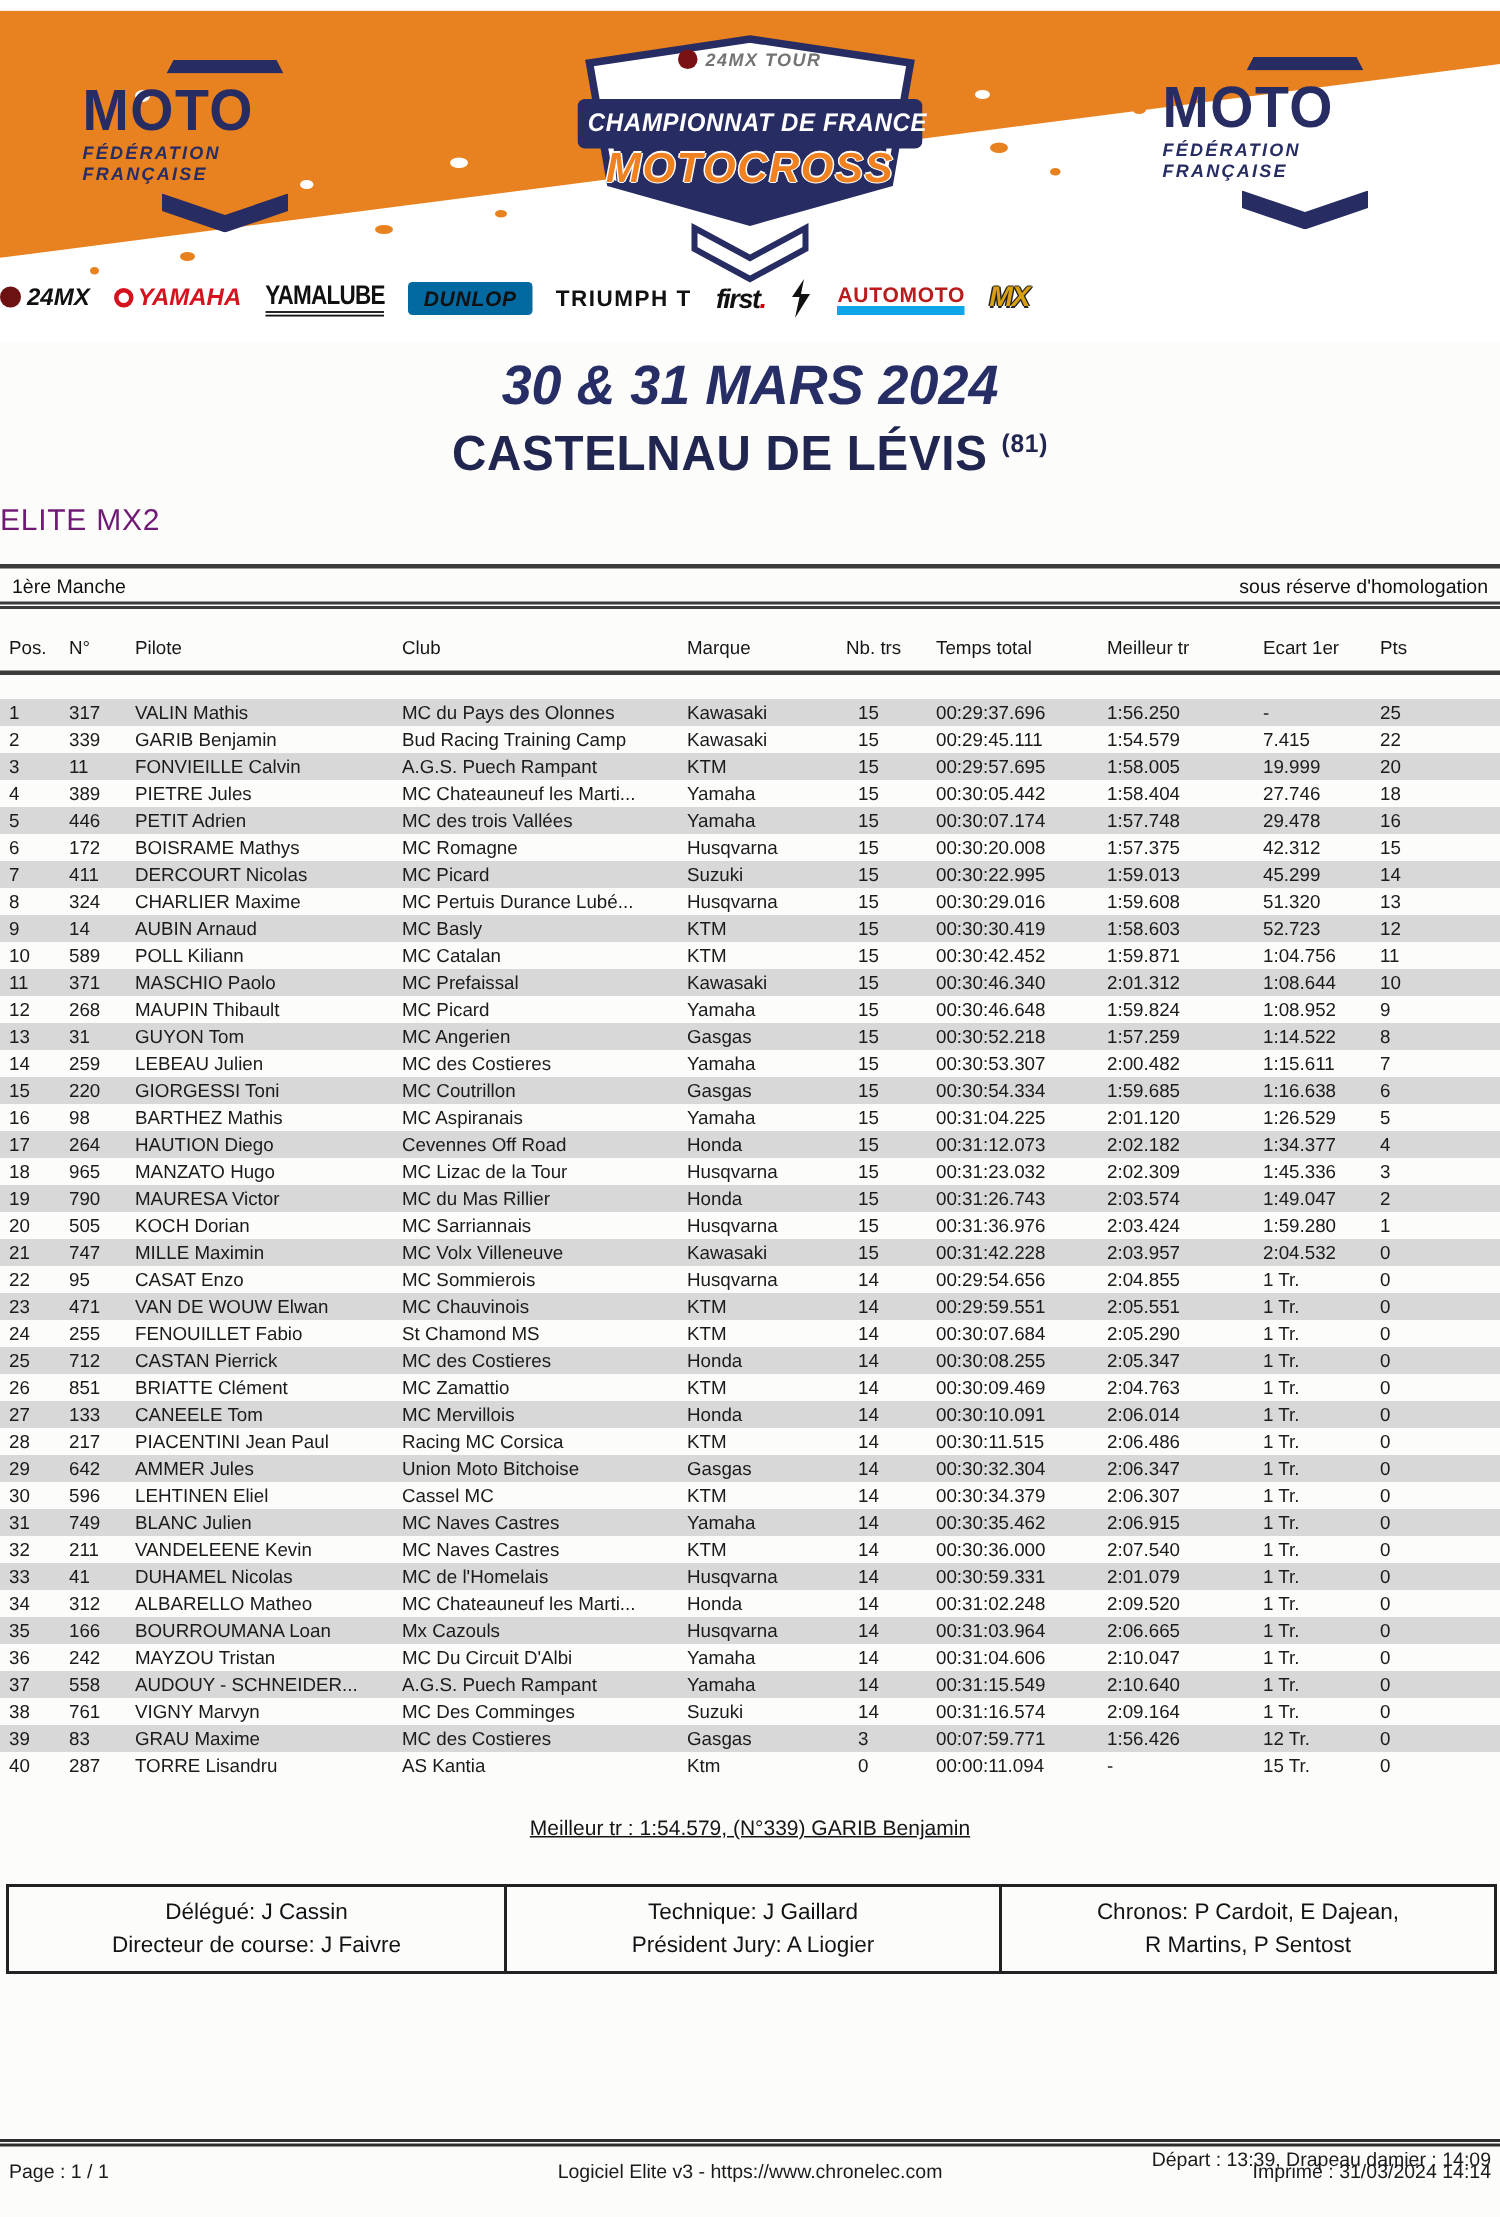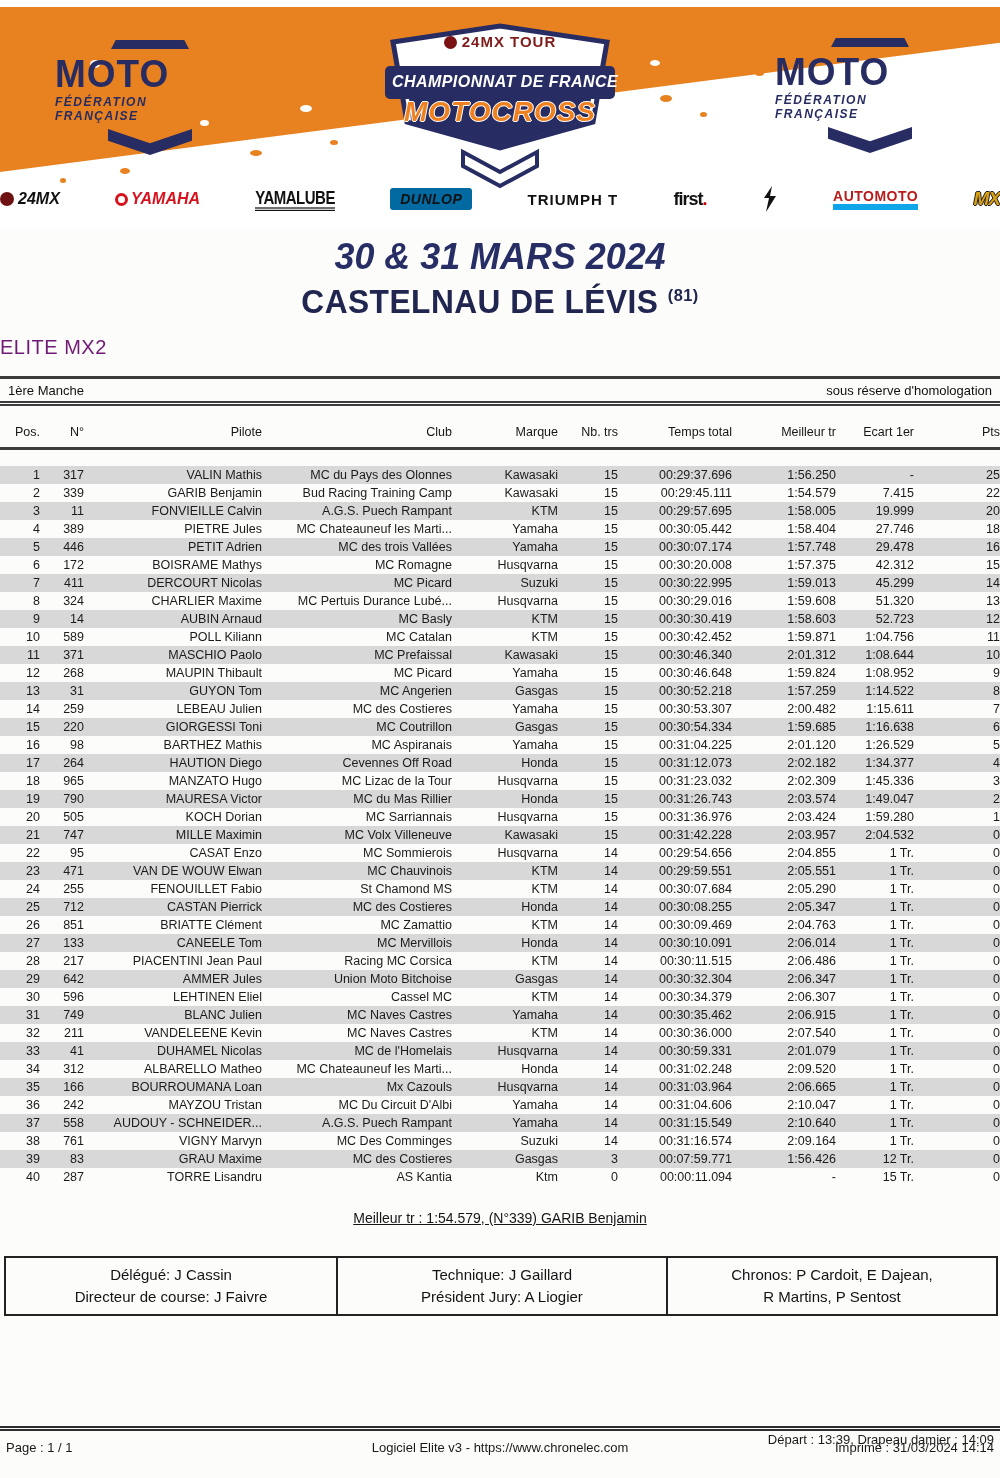--- a/index.html
+++ b/index.html
@@ -18,43 +18,43 @@
   .fed-bar{width:78px;height:9px;margin:0 auto 4px auto;background:#272c63;
            clip-path:polygon(6% 0,94% 0,100% 100%,0 100%);}
   .fed-moto{font-size:37px;font-weight:bold;letter-spacing:1px;transform:scaleY(1.05);}
   .fed-sub{font-size:12px;font-weight:bold;font-style:italic;letter-spacing:1.5px;line-height:14px;}
   .fed-chevron{width:84px;height:26px;margin:6px auto 0 auto;background:#272c63;
                clip-path:polygon(0 0,50% 55%,100% 0,100% 45%,50% 100%,0 45%);}
 
   .shield{position:absolute;top:20px;left:385px;width:230px;height:170px;}
   .shield svg{position:absolute;top:0;left:0;}
   .sh-text{position:absolute;width:230px;text-align:center;white-space:nowrap;}
-  .sh-tour{top:13px;font-size:15px;font-weight:bold;color:#7f1d1d;letter-spacing:1px;}
+  .sh-tour{top:13px;font-size:12px;font-weight:bold;font-style:italic;color:#737373;letter-spacing:1px;}
   .sh-dot{display:inline-block;width:13px;height:13px;border-radius:50%;background:#7a1214;
           vertical-align:-2px;margin-right:5px;}
   .sh-line1{top:52px;font-size:17px;font-weight:bold;font-style:italic;color:#fff;
             transform:scaleX(.94);letter-spacing:.5px;}
   .sh-line2{top:76px;font-size:28px;font-weight:bold;font-style:italic;color:#ef8120;
             letter-spacing:1px;text-shadow:-1px 0 #fff,1px 0 #fff,0 -1px #fff,0 1px #fff;}
 
-  .sponsors{position:absolute;top:186px;left:0;width:1000px;display:flex;justify-content:space-between;
+  .sponsors{position:absolute;top:186px;left:0;width:1000px;display:flex;justify-content:flex-start;
             align-items:center;gap:16px;}
   .sp{font-weight:bold;white-space:nowrap;}
   .sp-24mx{font-size:16px;font-style:italic;color:#111;}
   .sp-24mx .ring{display:inline-block;width:14px;height:14px;border-radius:50%;background:#6e1113;
                  vertical-align:-2px;margin-right:4px;}
   .sp-yamaha{font-size:16px;font-style:italic;color:#d5121e;}
   .sp-yamaha .ring{display:inline-block;width:13px;height:13px;border-radius:50%;
                    border:3px solid #d5121e;box-sizing:border-box;vertical-align:-2px;margin-right:3px;}
   .sp-yamalube{font-size:15px;color:#111;letter-spacing:-.5px;transform:scaleY(1.2);
                border-bottom:3px double #111;}
   .sp-dunlop{background:#0369a1;color:#111;font-style:italic;font-size:14px;padding:3px 10px;
              border-radius:3px;letter-spacing:.5px;}
   .sp-triumph{font-size:15px;color:#111;letter-spacing:1px;}
-  .sp-first{font-size:18px;color:#111;letter-spacing:-1px;}
+  .sp-first{font-size:18px;color:#111;letter-spacing:-1px;font-style:italic;}
   .sp-first .dot{color:#c00;}
   .sp-bolt svg{display:block;}
   .sp-automoto{font-size:14px;color:#b91c1c;letter-spacing:.5px;border-bottom:6px solid #0ea5e9;}
   .sp-mx{font-size:19px;font-style:italic;color:#d9a013;
          text-shadow:-1px 0 #222,1px 0 #222,0 -1px #222,0 1px #222;letter-spacing:-1px;}
 
   
   .t-date{position:absolute;top:236px;width:1000px;text-align:center;font-size:37px;
           font-weight:bold;font-style:italic;color:#272e66;transform:scaleX(.97);}
   .t-loc{position:absolute;top:283px;width:1000px;text-align:center;font-size:33px;
@@ -63,21 +63,21 @@
   .t-cat{position:absolute;top:336px;width:1000px;text-align:left;font-size:20px;color:#701a75;
          letter-spacing:.5px;}
 
   
   .banner{position:absolute;top:376px;left:0;width:1000px;height:30px;
           border-top:3px solid #3c3c3c;border-bottom:5px double #3c3c3c;
           display:flex;justify-content:space-between;align-items:center;
           font-size:13px;color:#101010;box-sizing:border-box;padding:0 8px;}
 
   
-  .grid{display:grid;grid-template-columns:40px 44px 178px 190px 106px 60px 114px 104px 78px 86px;text-align:right;}
+  .grid{display:grid;grid-template-columns:40px 44px 178px 190px 106px 60px 114px 104px 78px 86px;}
   .thead{position:absolute;top:425px;left:0;width:1000px;font-size:12.5px;color:#161616;}
   .thead > div{padding-left:6px;white-space:nowrap;}
   .head-rule{position:absolute;top:447px;left:0;width:1000px;border-top:3px solid #3c3c3c;}
   .rows{position:absolute;top:466px;left:0;width:1000px;font-size:12.5px;}
   .rrow{height:18px;line-height:18px;}
   .rrow.stripe{background:#d8d8d8;}
   .rrow > div{padding-left:6px;white-space:nowrap;overflow:hidden;}
   .rrow .c-laps{padding-left:14px;}
 
   .bestlap{position:absolute;top:1210px;width:1000px;text-align:center;font-size:14px;

